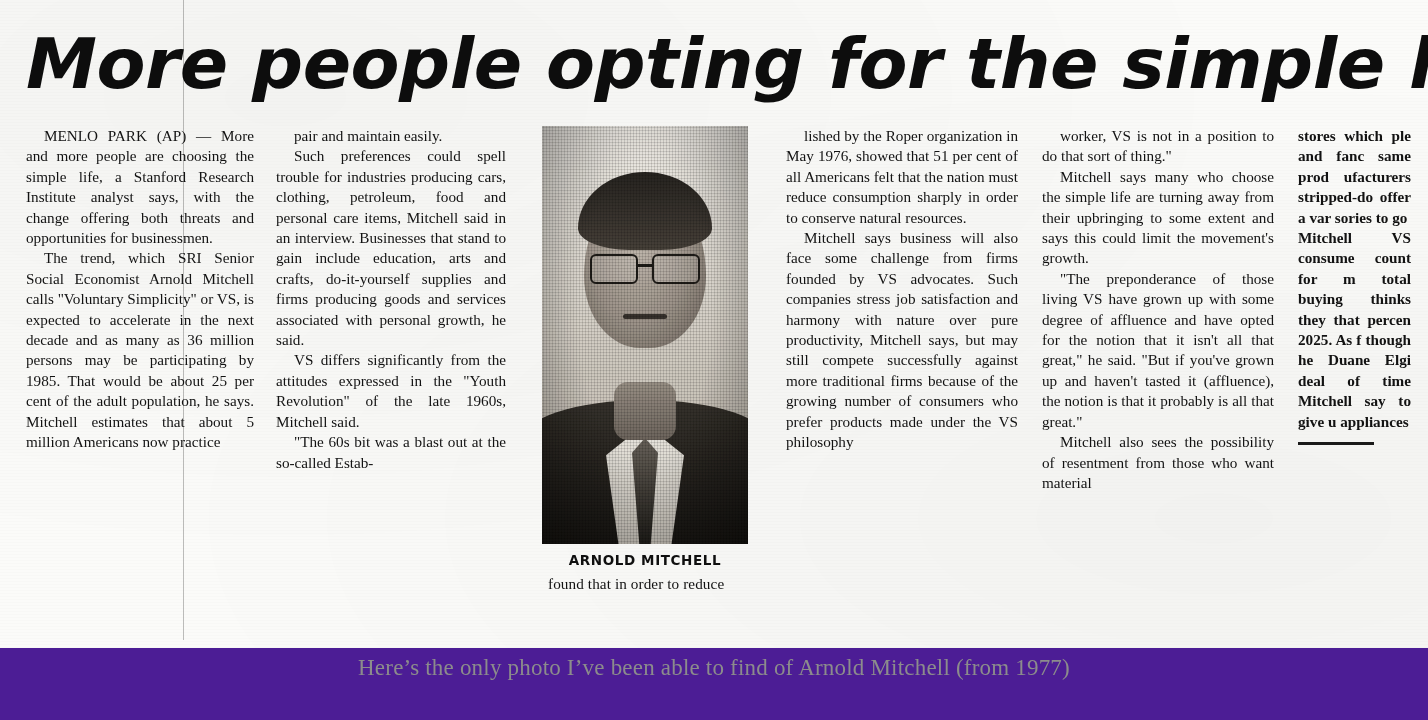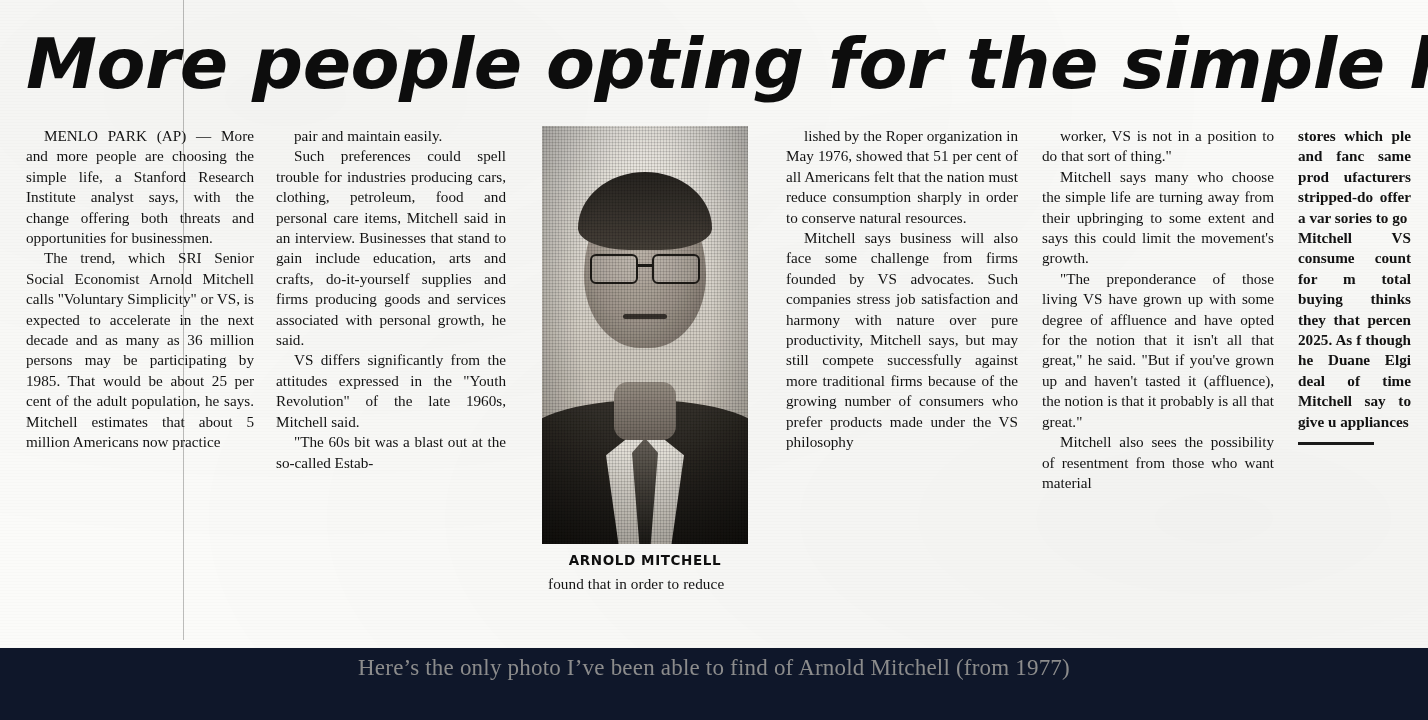--- a/index.html
+++ b/index.html
@@ -11,21 +11,21 @@
     width: 1428px;
     height: 720px;
     overflow: hidden;
     font-family: "Liberation Serif", serif;
     color: #111;
   }
   #page {
     position: relative;
     width: 1428px;
     height: 720px;
-    background: #0f172a;
+    background: #4c1d95;
   }
 
   
   .clipping {
     position: absolute;
     left: 0;
     top: 0;
     width: 1428px;
     height: 648px;
     background: #fbfbf9;

